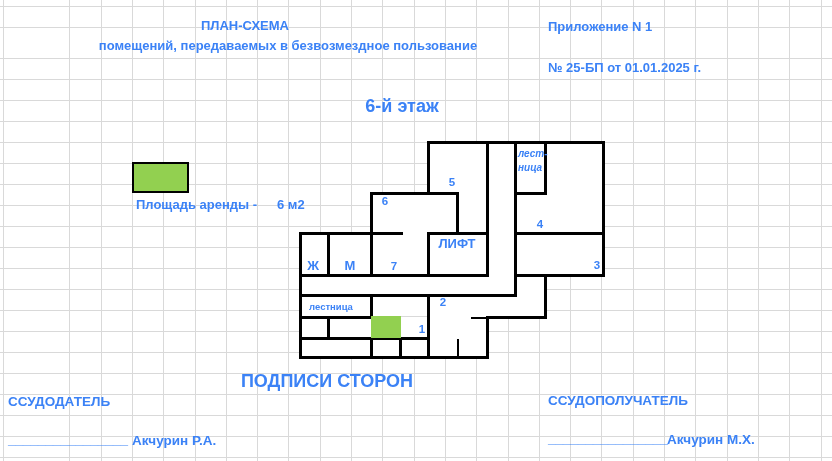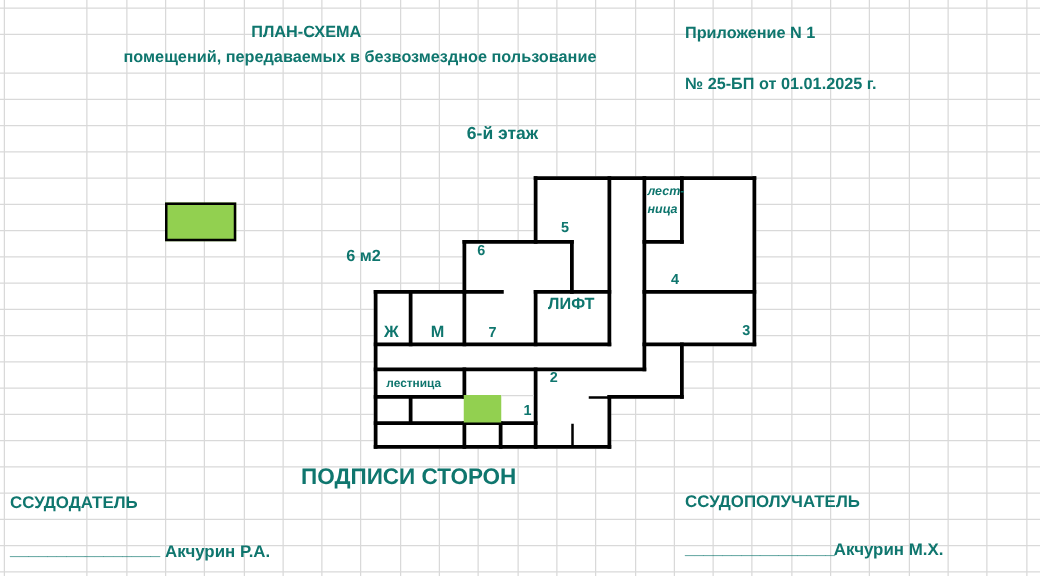--- a/index.html
+++ b/index.html
@@ -1,23 +1,23 @@
 <!DOCTYPE html>
 <html><head>
 <meta charset="utf-8">
 <style>
   html,body{margin:0;padding:0;background:#fff;}
   #page{position:relative;width:832px;height:461px;background:#ffffff;overflow:hidden;
-        font-family:"Liberation Sans",sans-serif;font-weight:bold;color:#0f766e;}
+        font-family:"Liberation Sans",sans-serif;font-weight:bold;color:#3b82f6;}
   .gl{position:absolute;background:#d9d9d9;}
   .floor{position:absolute;background:#ffffff;}
   .wall{position:absolute;background:#000;}
   .lbl{position:absolute;transform:translate(-50%,-50%);white-space:nowrap;line-height:1;}
   .ltxt{position:absolute;transform:translateY(-50%);white-space:nowrap;line-height:1;}
-  .fs13{font-size:13px;} .fs14{font-size:14px;padding-left:28px;} .fs12{font-size:18px;}
+  .fs13{font-size:13px;} .fs14{font-size:18px;padding-left:28px;} .fs12{font-size:18px;}
   .room{font-size:11.5px;}
   .small{font-size:9.5px;}
   #legend-swatch{position:absolute;left:132px;top:162px;width:57px;height:31px;
                  border:2px solid #000;box-sizing:border-box;}
   #green-cell{position:absolute;left:371px;top:316px;width:30px;height:22px;}
   #stairs-top{position:absolute;left:518px;top:147px;font-size:10px;line-height:14px;white-space:nowrap;font-style:italic;}
   .sig{letter-spacing:0;}
 </style>
 </head>
 <body>
@@ -118,20 +118,21 @@
       <div class="wall" style="left: 456.5px; top: 339px; width: 2px; height: 19px;"></div>
     </div>
 
   <div class="lbl fs13" style="left:245px;top:25px;">ПЛАН-СХЕМА</div>
   <div class="lbl fs13" style="left:288px;top:45px;">помещений, передаваемых в безвозмездное пользование</div>
   <div class="ltxt fs13" style="left:548px;top:26px;">Приложение N 1</div>
   <div class="ltxt fs13" style="left:548px;top:67px;">№ 25-БП от 01.01.2025 г.</div>
   <div class="lbl fs14" style="left:388px;top:106px;">6-й этаж</div>
 
   <div id="legend-swatch" style="background: rgb(146, 208, 80);"></div>
+  <div class="ltxt fs13" style="left:136px;top:204px;">Площадь аренды -</div>
   <div class="ltxt fs13" style="left:277px;top:204px;">6 м2</div>
 
   <div id="green-cell" style="background: rgb(146, 208, 80);"></div>
   <div class="gl" style="left:401px;top:316px;width:26px;height:1px;"></div>
 
   <div class="lbl room" style="left:452px;top:183px;">5</div>
   <div class="lbl room" style="left:385px;top:202px;">6</div>
   <div class="lbl room" style="left:540px;top:225px;">4</div>
   <div class="lbl room" style="left:597px;top:266px;">3</div>
   <div class="lbl room" style="left:394px;top:267px;">7</div>

